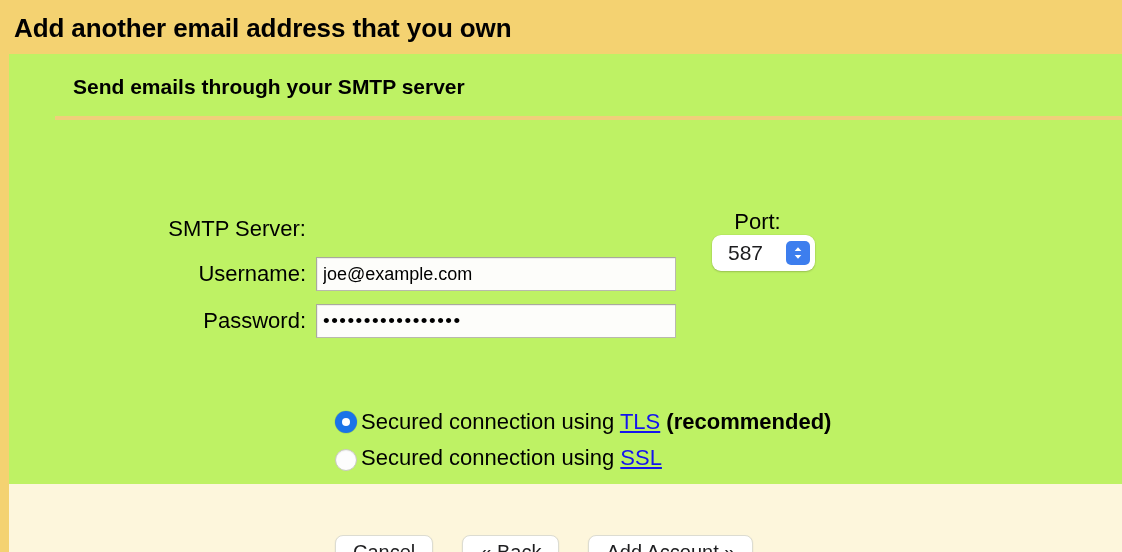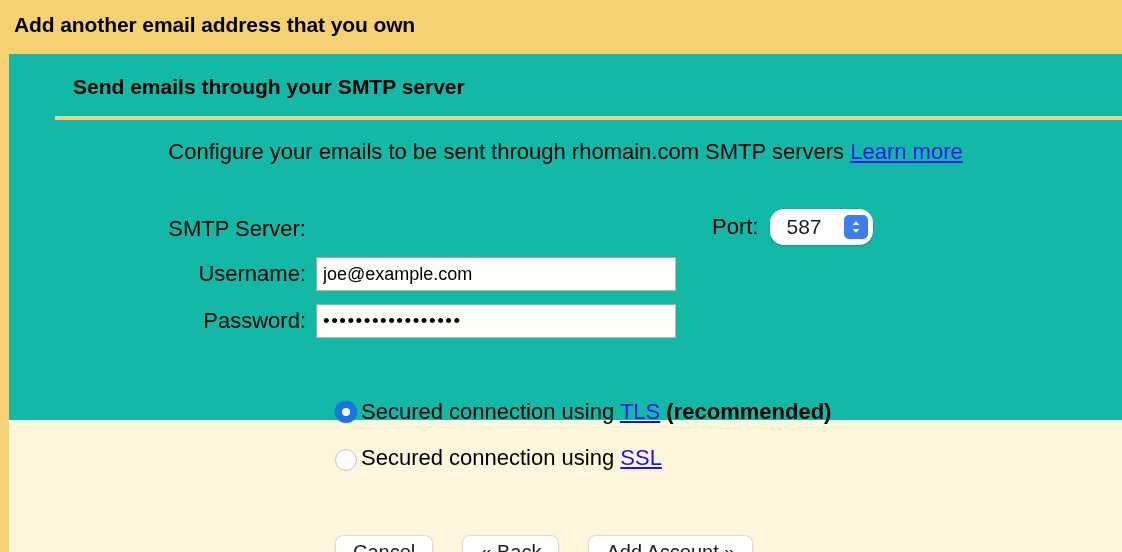--- a/index.html
+++ b/index.html
@@ -19,21 +19,21 @@
     position: absolute;
     left: 0; top: 0;
     width: 1122px;
     height: 54px;
     background: #f4d271;
   }
   #page-title {
     position: absolute;
     left: 14px;
     top: 13px;
-    font-size: 21px;
+    font-size: 26px;
     font-weight: bold;
     color: #000000;
     letter-spacing: -0.1px;
     white-space: nowrap;
   }
 
   
   #left-stripe {
     position: absolute;
     left: 0;
@@ -42,22 +42,22 @@
     height: 498px;
     background: #f4d271;
   }
 
   
   #content-panel {
     position: absolute;
     left: 9px;
     top: 54px;
     width: 1113px;
-    height: 366px;
-    background: #14b8a6;
+    height: 430px;
+    background: #bef264;
     padding-left: 44px;
   }
 
   #section-title {
     position: absolute;
     left: 64px;
     top: 21px;
     font-size: 21px;
     font-weight: bold;
     color: #000000;
@@ -133,33 +133,34 @@
     overflow: hidden;
   }
 
   
   #port-group {
     position: absolute;
     left: 703px;
     top: 155px;
     display: flex;
     align-items: center;
+    flex-direction: column;
   }
   #port-label {
     font-size: 22px;
     color: #000000;
     margin-right: 12px;
     white-space: nowrap;
   }
   #port-select {
     position: relative;
     width: 103px;
     height: 36px;
     background: #ffffff;
-    border-radius: 14px;
+    border-radius: 9px;
     box-shadow: 0 1px 2px rgba(0,0,0,0.18), 0 0 0 0.5px rgba(0,0,0,0.06);
     display: flex;
     align-items: center;
   }
   #port-value {
     font-size: 21px;
     color: #1d1d1f;
     padding-left: 16px;
     white-space: nowrap;
   }
@@ -176,21 +177,21 @@
     justify-content: center;
   }
 
   
   .radio-row {
     position: absolute;
     left: 326px;
     display: flex;
     align-items: center;
   }
-  #radio-tls { top: 345px; text-align: center; }
+  #radio-tls { top: 355px; text-align: center; }
   #radio-ssl { top: 391px; align-items: flex-end; }
 
   .radio-dot {
     width: 22px;
     height: 22px;
     border-radius: 50%;
     flex: none;
     margin-right: 4px;
     position: relative;
   }
@@ -250,23 +251,20 @@
 <div id="header-band"></div>
 <div id="page-title">Add another email address that you own</div>
 
 <div id="left-stripe"></div>
 
 <div id="content-panel">
 
   <div id="section-title">Send emails through your SMTP server</div>
   <div id="section-divider"></div>
 
-  <div id="description">
-    <span>Configure your emails to be sent through rhomain.com SMTP servers </span><a href="#" class="link">Learn more</a>
-  </div>
 
   <div class="form-row" id="row-server">
     <div class="field-label">SMTP Server:</div>
   </div>
 
   <div id="port-group">
     <div id="port-label">Port:</div>
     <div id="port-select">
       <div id="port-value">587</div>
       <div id="port-stepper">

